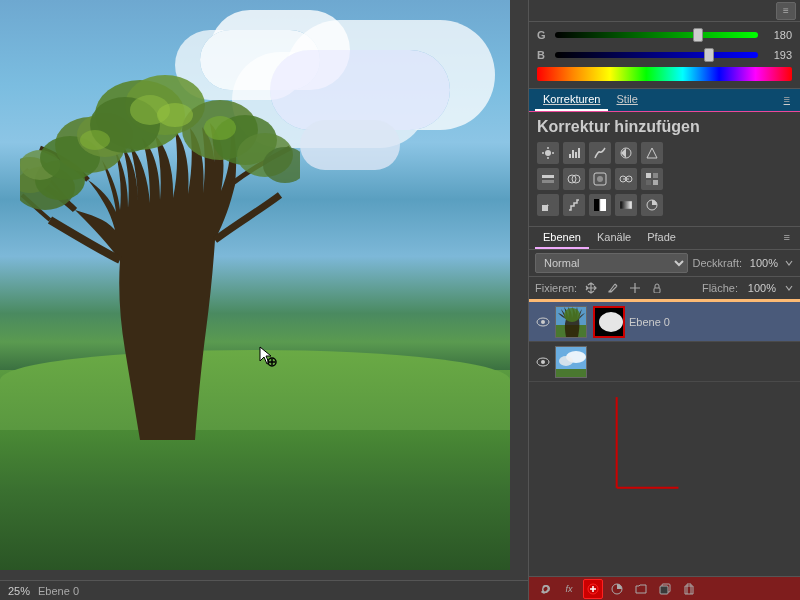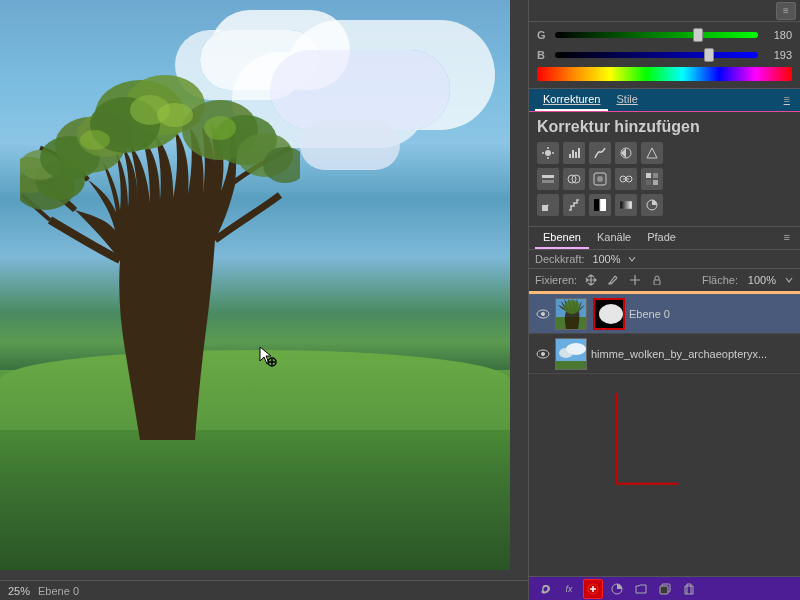--- a/index.html
+++ b/index.html
@@ -462,21 +462,21 @@
       white-space: nowrap;
     }
 
     
     .layers-bottom-bar {
       display: flex;
       align-items: center;
       height: 24px;
       padding: 0 6px;
       border-top: 1px solid #555;
-      background: #4c1d95;
+      background: #7f1d1d;
       gap: 4px;
       margin-top: 12px;
     }
 
     .lb-icon {
       width: 20px;
       height: 20px;
       display: flex;
       align-items: center;
       justify-content: center;
@@ -738,20 +738,23 @@
       <div class="ebenen-tabs">
         <div class="ebenen-tab active">Ebenen</div>
         <div class="ebenen-tab">Kanäle</div>
         <div class="ebenen-tab">Pfade</div>
         <div class="ebenen-tab-spacer"></div>
         <div style="padding:4px; color:#aaa; cursor:pointer;">≡</div>
       </div>
 
 
       <div class="blend-opacity-row">
+        <select class="blend-select">
+          <option>Normal</option>
+        </select>
         <span class="opacity-label">Deckkraft:</span>
         <span class="opacity-value">100%</span>
         <svg width="10" height="10" viewBox="0 0 10 10" style="margin-left:2px;">
             <path d="M2 3 L5 7 L8 3" stroke="#aaa" stroke-width="1.2" fill="none"></path>
           </svg>
       </div>
 
       <div class="fixieren-row">
         <span class="fixieren-label">Fixieren:</span>
         <div class="fix-icon">
@@ -817,21 +820,20 @@
               </svg>
           </div>
           <div class="layer-thumb layer-thumb-sky">
             <svg width="32" height="32" viewBox="0 0 32 32">
               <rect width="32" height="32" fill="#6aade0"></rect>
               <ellipse cx="20" cy="10" rx="10" ry="6" fill="#fff" opacity="0.85"></ellipse>
               <ellipse cx="10" cy="14" rx="7" ry="5" fill="#eee" opacity="0.8"></ellipse>
               <rect y="22" width="32" height="10" fill="#4a7830"></rect>
             </svg>
           </div>
-          <span class="layer-name">himme_wolken_by_archaeopteryx...</span>
         </div>
 
         <svg style="position:absolute; top:0; left:0; width:100%; height:100%; pointer-events:none; overflow:visible; z-index:30;" viewBox="0 0 272 120">
 
           <line x1="88" y1="24" x2="88" y2="115" stroke="#cc0000" stroke-width="2"></line>
           <line x1="88" y1="115" x2="150" y2="115" stroke="#cc0000" stroke-width="2"></line>
         </svg>
 
       </div>
 

